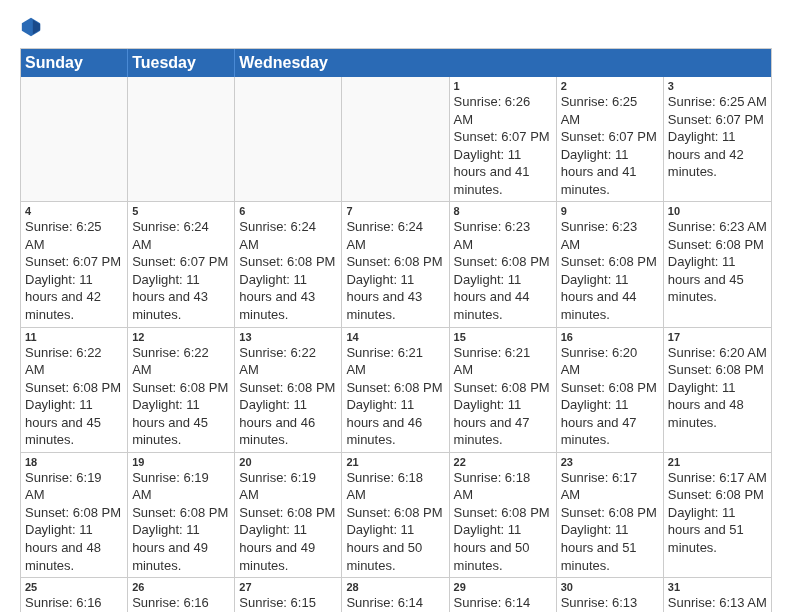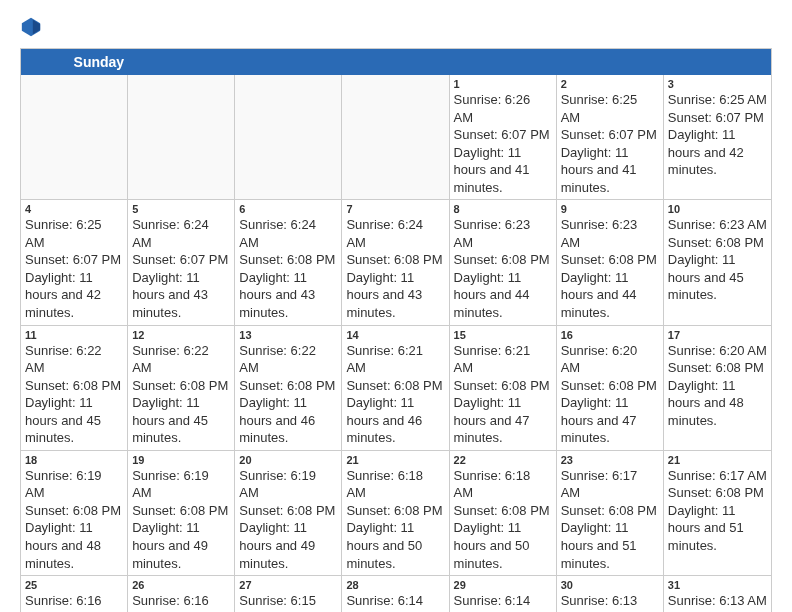--- a/index.html
+++ b/index.html
@@ -57,24 +57,24 @@
       flex-direction: column;
       border: 1px solid #ccc;
     }
     .day-headers {
       display: grid;
       grid-template-columns: repeat(7, 1fr);
       background: #2a6ab5;
     }
     .day-header {
       color: #fff;
-      font-size: 14px;
+      font-size: 16px;
       font-weight: bold;
       padding: 5px 4px;
-      text-align: right;
+      text-align: left;
       border-right: 1px solid #4a8ad5;
     }
     .day-header:last-child { border-right: none; }
     .weeks {
       flex: 1;
       display: flex;
       flex-direction: column;
     }
     .week-row {
       display: grid;
@@ -123,20 +123,22 @@
     </div>
     <div class="title-section">
       <div class="month-title"></div>
       <div class="subtitle"></div>
     </div>
   </div>
 
   <div class="calendar">
     <div class="day-headers">
     <div class="day-header">Sunday</div>
+        <div class="day-header">Tuesday</div>
+        <div class="day-header">Wednesday</div>
       </div>
     <div class="weeks">
     <div class="week-row">
           <div class="day-cell empty"></div>
           <div class="day-cell empty"></div>
           <div class="day-cell empty"></div>
           <div class="day-cell empty"></div>
           <div class="day-cell">
             <span class="day-num">1</span>
             <div class="day-info">Sunrise: 6:26 AM<br>Sunset: 6:07 PM<br>Daylight: 11 hours and 41 minutes.</div>

